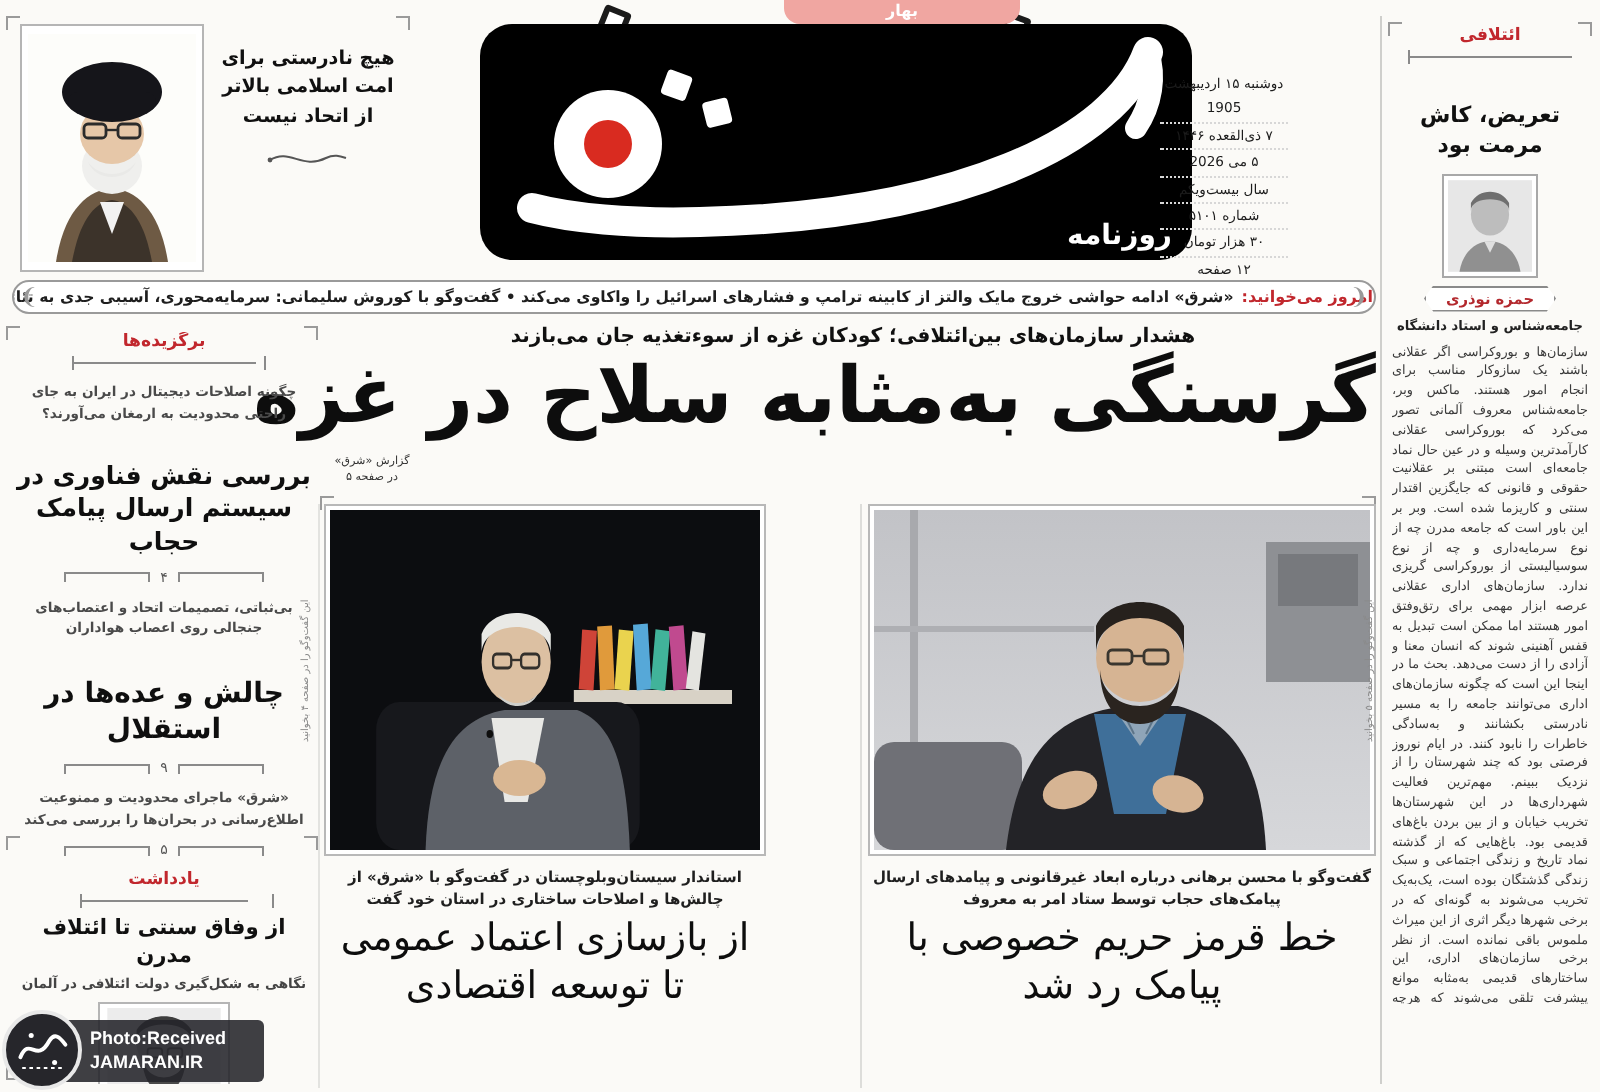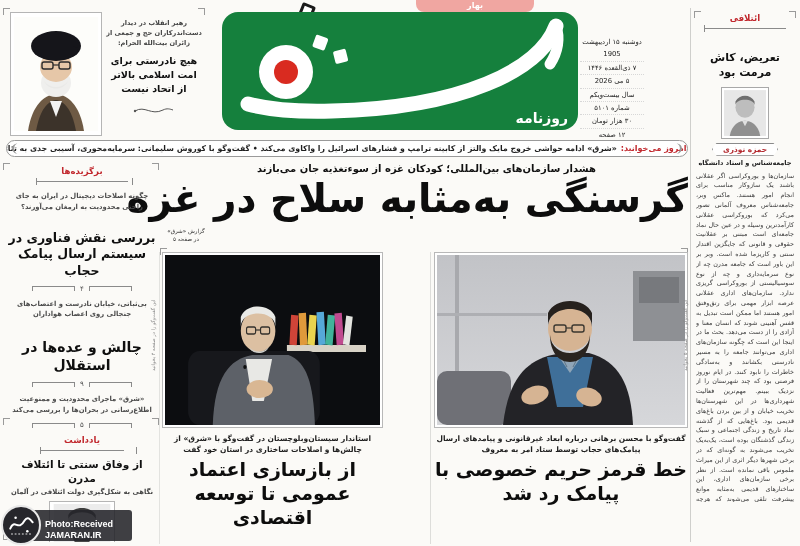--- a/index.html
+++ b/index.html
@@ -16,25 +16,25 @@
   
   #leader { position:absolute; left:6px; top:10px; width:198px; height:130px; }
   #leader .photo { position:absolute; left:4px; top:2px; width:92px; height:124px; border:1px solid #b5b5b5; background:#fff; padding:3px; }
   #leader .photo svg { width:100%; height:100%; display:block; }
   #leader .txt { position:absolute; left:100px; top:8px; width:96px; text-align:center; }
   #leader .kick { font-size:6.6px; line-height:1.55; color:#444; font-weight:bold; }
   #leader .quote { margin-top:5px; font-size:9.6px; line-height:1.5; font-weight:bold; color:#101010; }
   #leader .flour { margin-top:7px; }
 
   
-  #red-logo { position:absolute; left:222px; top:12px; width:356px; height:118px; background:#15803d; border-radius:16px; overflow:visible; }
+  #red-logo { position:absolute; left:240px; top:12px; width:356px; height:118px; background:#000000; border-radius:16px; overflow:visible; }
   #red-logo svg.callig { position:absolute; inset:0; width:100%; height:100%; }
   #logo-type { position:absolute; right:10px; bottom:4px; color:#fff; font-size:14px; font-weight:bold; }
   .dot { position:absolute; width:14px; height:14px; background:#fff; border:3px solid #1b1b1b; border-radius:2px; }
-  #top-tag { position:absolute; left:416px; top:0; width:118px; height:12px; background:#f0a6a1; border-radius:0 0 8px 8px; color:#fff; font-size:8px; font-weight:bold; text-align:center; overflow:hidden; line-height:11px; z-index:3; }
+  #top-tag { position:absolute; left:392px; top:0; width:118px; height:12px; background:#f0a6a1; border-radius:0 0 8px 8px; color:#fff; font-size:8px; font-weight:bold; text-align:center; overflow:hidden; line-height:11px; z-index:3; }
 
   
   #datecol { position:absolute; left:580px; top:36px; width:64px; text-align:center; }
   #datecol div { font-size:6.8px; line-height:12.4px; color:#1c1c1c; border-bottom:1px dotted #d7d7d7; }
   #datecol div:last-child { border-bottom:none; }
 
   
   .vline { position:absolute; width:1px; background:#cfcfcc; }
 
   
@@ -74,27 +74,27 @@
   #sidebar .pframe { margin:5px auto 0 auto; width:66px; height:70px; border:1px solid #b5b5b5; background:#fff; padding:2px; }
   #sidebar .pframe svg { width:100%; height:100%; display:block; }
 
   
   .card { position:absolute; top:252px; }
   #card-left  { left:162px; width:221px; }
   #card-right { left:434px; width:254px; }
   .card .photo { height:176px; border:1px solid #b8b8b8; background:#fff; padding:2px; }
   .card .photo svg { width:100%; height:100%; display:block; }
   .card .ck { margin-top:5px; font-size:7.5px; line-height:1.5; color:#1f1f1f; text-align:center; font-weight:bold; }
-  .card .ct { margin-top:1px; font-size:19px; line-height:1.28; font-weight:bold; color:#0d0d0d; text-align:center; }
+  .card .ct { margin-top:1px; font-size:19px; line-height:1.28; font-weight:normal; color:#0d0d0d; text-align:center; }
   .vcred { position:absolute; writing-mode:vertical-rl; transform:rotate(180deg); font-size:5px; color:#8a8a8a; letter-spacing:0.5px; }
 
   
   #wm { position:absolute; left:0; top:504px; width:132px; height:42px; z-index:5; }
   #wm .bar { position:absolute; left:15px; top:6px; width:117px; height:31px; background:rgba(36,36,42,0.88); border-radius:3px;
-      display:flex; flex-direction:column; justify-content:flex-end; padding-left:30px; direction:ltr; }
+      display:flex; flex-direction:column; justify-content:center; padding-left:30px; direction:ltr; }
   #wm .bar div { color:#fff; font-size:9px; font-weight:bold; line-height:1.25; font-family:"Liberation Sans", sans-serif; }
   #wm .logo { position:absolute; left:1px; top:1px; width:40px; height:40px; border-radius:50%; background:#26262b; border:2px solid #e8e8e8; z-index:6; }
   #wm .logo svg { width:100%; height:100%; display:block; }
 </style>
 </head>
 <body>
 
 <div id="page">
 
   <div class="cm tl" style="left:3px;top:8px;"></div>
@@ -120,21 +120,20 @@
         <ellipse cx="42" cy="50" rx="16" ry="15" fill="#e6c7a8"></ellipse>
         <ellipse cx="42" cy="29" rx="25" ry="15" fill="#15151a"></ellipse>
         <rect x="20" y="29" width="44" height="10" rx="5" fill="#15151a"></rect>
         <rect x="28" y="45" width="11" height="7" rx="2" fill="none" stroke="#2b2b2b" stroke-width="1.4"></rect>
         <rect x="45" y="45" width="11" height="7" rx="2" fill="none" stroke="#2b2b2b" stroke-width="1.4"></rect>
         <line x1="39" y1="48" x2="45" y2="48" stroke="#2b2b2b" stroke-width="1.2"></line>
         <path d="M30,64 C36,72 48,72 54,64 C50,74 34,74 30,64 Z" fill="#e9e9e7"></path>
       </svg>
     </div>
     <div class="txt">
-      <div class="kick">رهبر انقلاب در دیدار دست‌اندرکاران حج و جمعی از زائران بیت‌الله الحرام:</div>
       <div class="quote">هیچ نادرستی برای امت اسلامی بالاتر از اتحاد نیست</div>
       <svg class="flour" width="44" height="12" viewBox="0 0 44 12">
         <path d="M3,7 C13,1 19,12 31,6 C35,4 38,5 41,6" fill="none" stroke="#555" stroke-width="1"></path>
         <circle cx="3" cy="7" r="1.2" fill="#555"></circle>
       </svg>
     </div>
   </div>
 
   <div id="top-tag">بهار</div>
   <div class="dot" style="left:300px;top:4px;transform:rotate(22deg);"></div>
@@ -187,36 +186,36 @@
     <div class="body">سازمان‌ها و بوروکراسی اگر عقلانی باشند یک سازوکار مناسب برای انجام امور هستند. ماکس وبر، جامعه‌شناس معروف آلمانی تصور می‌کرد که بوروکراسی عقلانی کارآمدترین وسیله و در عین حال نماد جامعه‌ای است مبتنی بر عقلانیت حقوقی و قانونی که جایگزین اقتدار سنتی و کاریزما شده است. وبر بر این باور است که جامعه مدرن چه از نوع سرمایه‌داری و چه از نوع سوسیالیستی از بوروکراسی گریزی ندارد. سازمان‌های اداری عقلانی عرصه ابزار مهمی برای رتق‌وفتق امور هستند اما ممکن است تبدیل به قفس آهنینی شوند که انسان معنا و آزادی را از دست می‌دهد. بحث ما در اینجا این است که چگونه سازمان‌های اداری می‌توانند جامعه را به مسیر نادرستی بکشانند و به‌سادگی خاطرات را نابود کنند. در ایام نوروز فرصتی بود که چند شهرستان را از نزدیک ببینم. مهم‌ترین فعالیت شهرداری‌ها در این شهرستان‌ها تخریب خیابان و از بین بردن باغ‌های قدیمی بود. باغ‌هایی که از گذشته نماد تاریخ و زندگی اجتماعی و سبک زندگی گذشتگان بوده است، یک‌به‌یک تخریب می‌شوند به گونه‌ای که در برخی شهرها دیگر اثری از این میراث ملموس باقی نمانده است. از نظر برخی سازمان‌های اداری، این ساختارهای قدیمی به‌مثابه موانع پیشرفت تلقی می‌شوند که هرچه زودتر باید از شر آنها خلاص شد، بدون اینکه تأمل شود آیا در این ساخت و معماری هنری برای آموختن وجود دارد. دیگر از درهای چوبی خبری نیست. با از بین بردن ساختمان‌های قدیمی به بهانه ایجاد فضا برای تردد ماشین، کودکان و نوجوانان از دیدن و تجربه نزدیک با نحوه زیست گذشتگان محروم مانده‌اند. دیگر کوچه جای آنها نیست، بلکه جای ماشین‌هاست. سازمان‌هایی مانند شهرداری و مسکن و شهرسازی، ساختمان‌های قدیمی را به‌مثابه ویرانه‌ای که محل زندگی حیوانات موذی هستند تلقی می‌کنند که هرچه زودتر باید با سیمان و آجر جایگزین شود. هر روز شاهد بودم که چگونه سبک زندگی گذشتگان نابود می‌شود و به فراموشی سپرده خواهد شد.</div>
   </div>
 
   <div id="strip">
     <span class="endmark" style="right:3px;">❨</span>
     <span class="lead">در «شرق» امروز می‌خوانید:</span>
     <span class="txt">«شرق» ادامه حواشی خروج مایک والتز از کابینه ترامپ و فشارهای اسرائیل را واکاوی می‌کند • گفت‌وگو با کوروش سلیمانی: سرمایه‌محوری، آسیبی جدی به تئاتر زده است</span>
     <span class="endmark" style="left:3px;">❩</span>
   </div>
 
-  <div id="lead-kicker">هشدار سازمان‌های بین‌المللی؛ کودکان غزه از سوءتغذیه جان می‌بازند</div>
+  <div id="lead-kicker">هشدار سازمان‌های بین‌ائتلافی؛ کودکان غزه از سوءتغذیه جان می‌بازند</div>
   <div id="headline">گرسنگی به‌مثابه سلاح در غزه</div>
   <div id="lead-note">گزارش «شرق»
 در صفحه ۵</div>
 
   <div id="sidebar">
     <div class="sechead">برگزیده‌ها</div>
     <div class="orn" style="margin:2px 30px 0 30px;"></div>
 
     <div class="k">چگونه اصلاحات دیجیتال در ایران به جای راحتی محدودیت به ارمغان می‌آورند؟</div>
     <div class="t">بررسی نقش فناوری در سیستم ارسال پیامک حجاب</div>
     <div class="pgorn">
         <span>۴</span>
       </div>
 
-    <div class="k">بی‌ثباتی، خیابان نادرست و اعتصاب‌های جنجالی روی اعصاب هواداران</div>
+    <div class="k">بی‌ثباتی، تصمیمات اتحاد و اعتصاب‌های جنجالی روی اعصاب هواداران</div>
     <div class="t" style="font-size:14px;">چالش و عده‌ها در استقلال</div>
     <div class="pgorn">
         <span>۹</span>
       </div>
 
     <div class="k">«شرق» ماجرای محدودیت و ممنوعیت اطلاع‌رسانی در بحران‌ها را بررسی می‌کند</div>
     <div class="pgorn">
         <span>۵</span>
       </div>
 

